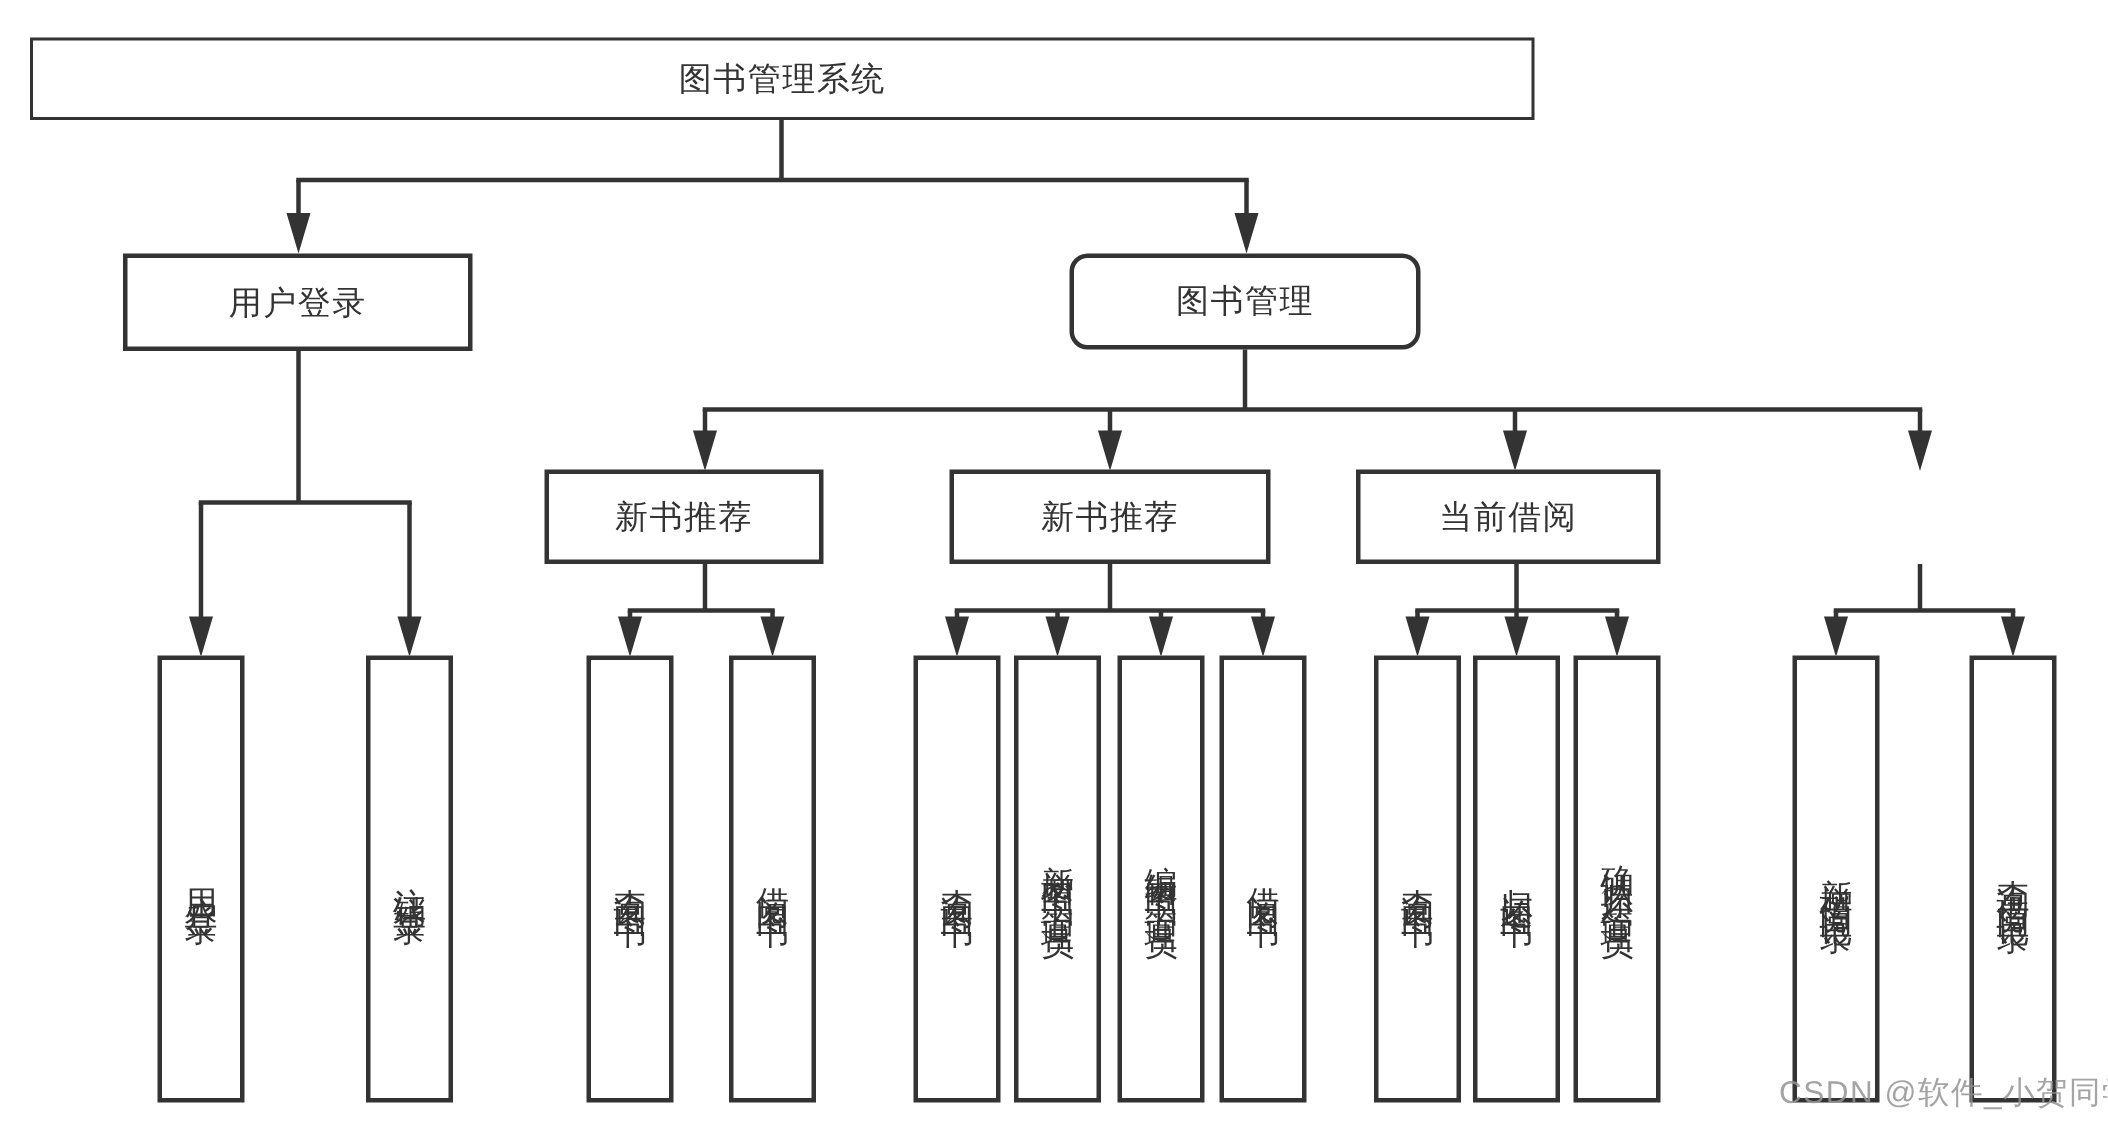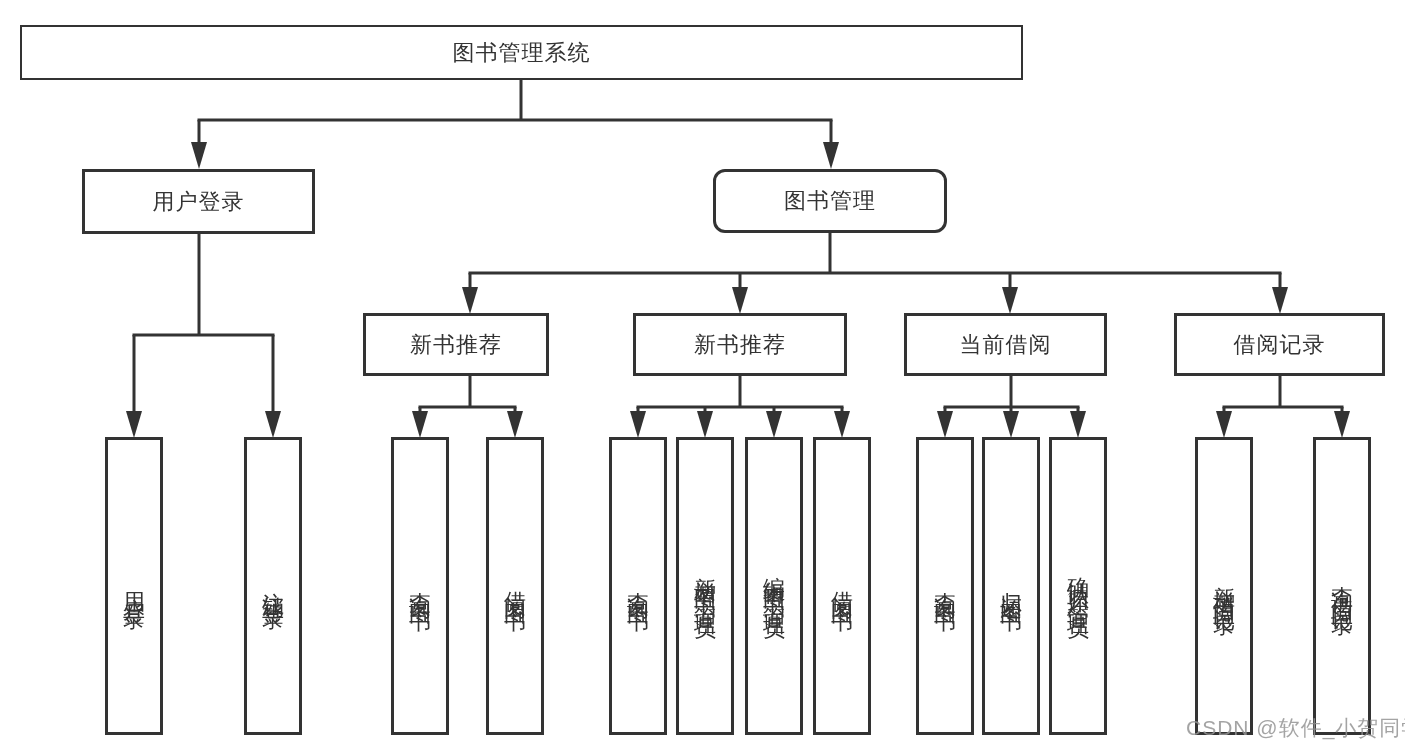--- a/index.html
+++ b/index.html
@@ -151,23 +151,20 @@
 
   <div class="hbox" style="left:363px; top:313px; width:186px; height:63px;">
     <span>新书推荐</span>
   </div>
   <div class="hbox" style="left:633px; top:313px; width:214px; height:63px;">
     <span>新书推荐</span>
   </div>
   <div class="hbox" style="left:904px; top:313px; width:203px; height:63px;">
     <span>当前借阅</span>
   </div>
-  <div class="hbox" style="left:1174px; top:313px; width:211px; height:63px;">
-    <span>借阅记录</span>
-  </div>
 
   <div class="vbox" style="left:105px;">
     <span class="vlabel">用户登录</span>
   </div>
   <div class="vbox" style="left:244px;">
     <span class="vlabel">注销登录</span>
   </div>
 
   <div class="vbox" style="left:391px;">
     <span class="vlabel">查询图书</span>

